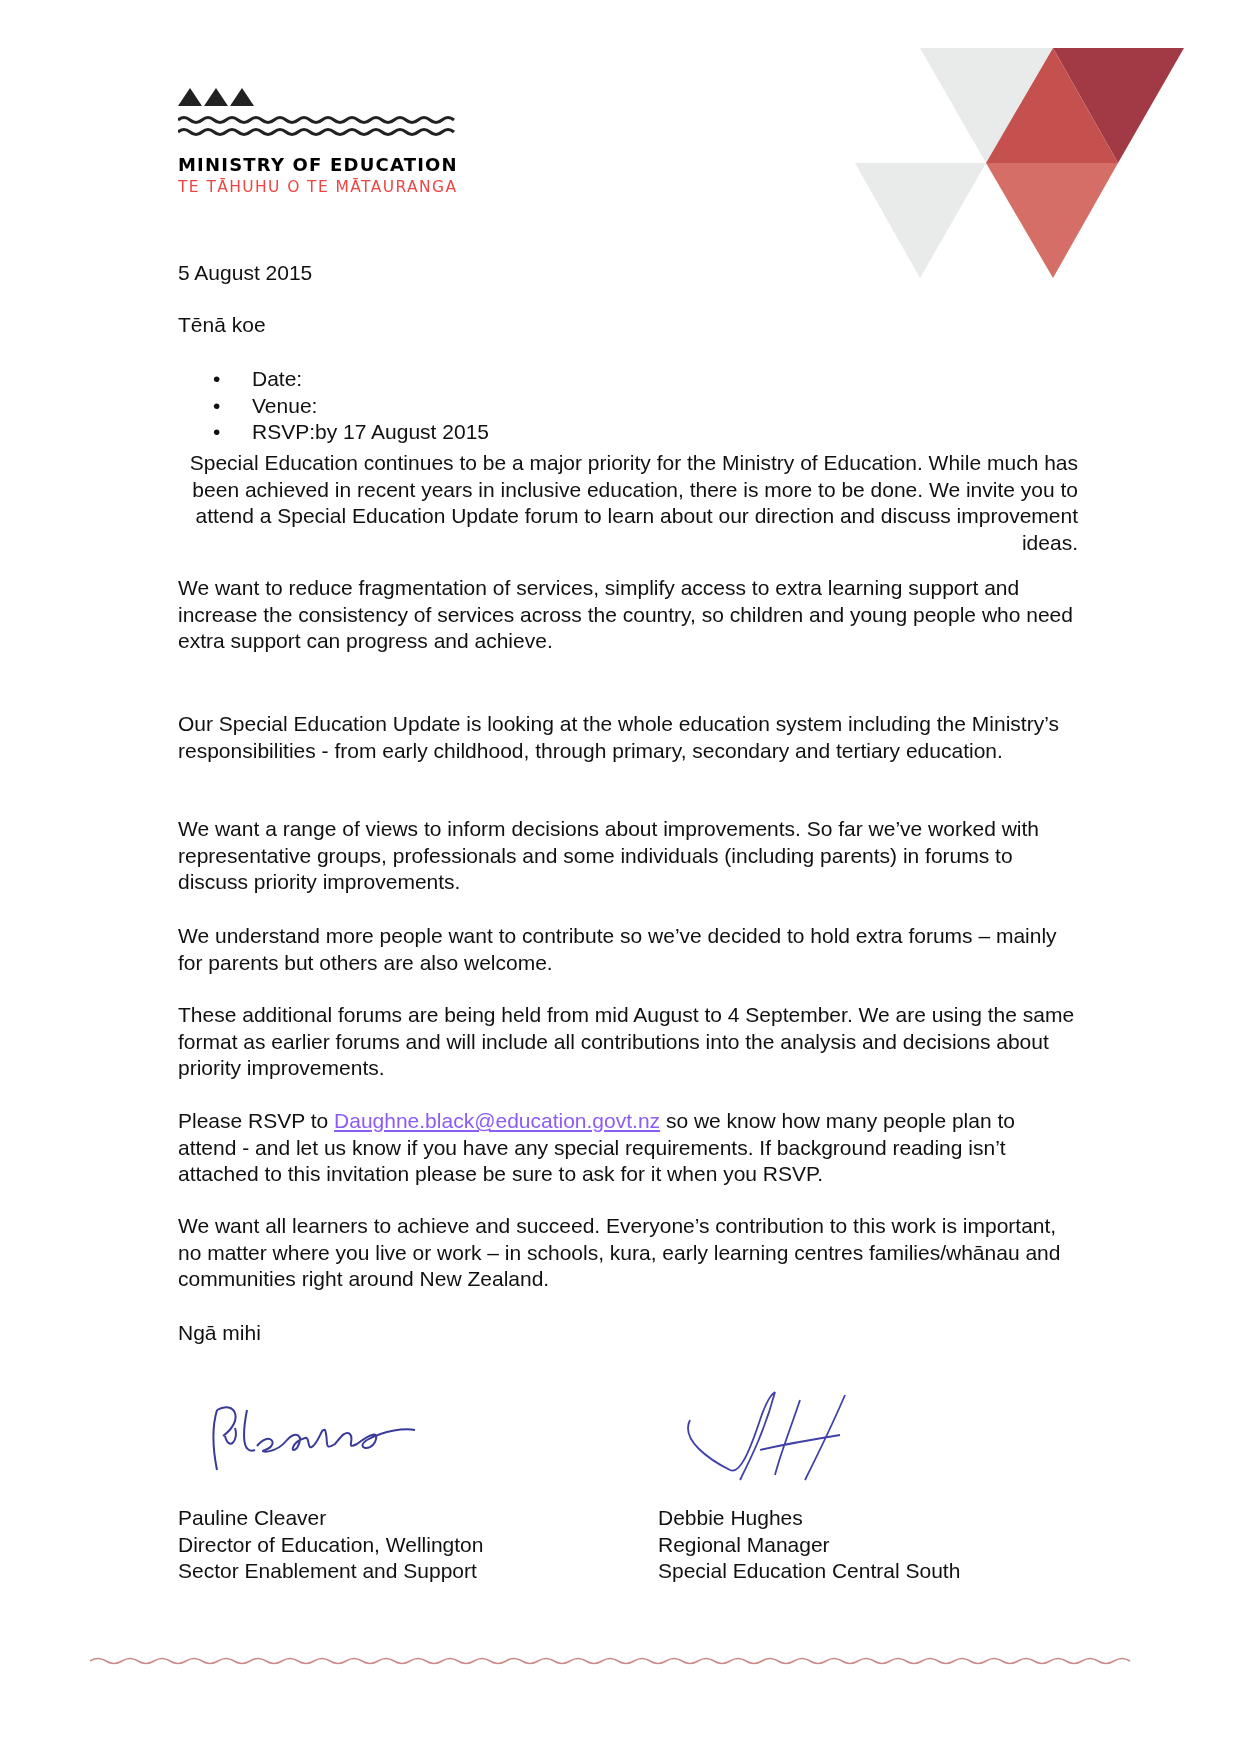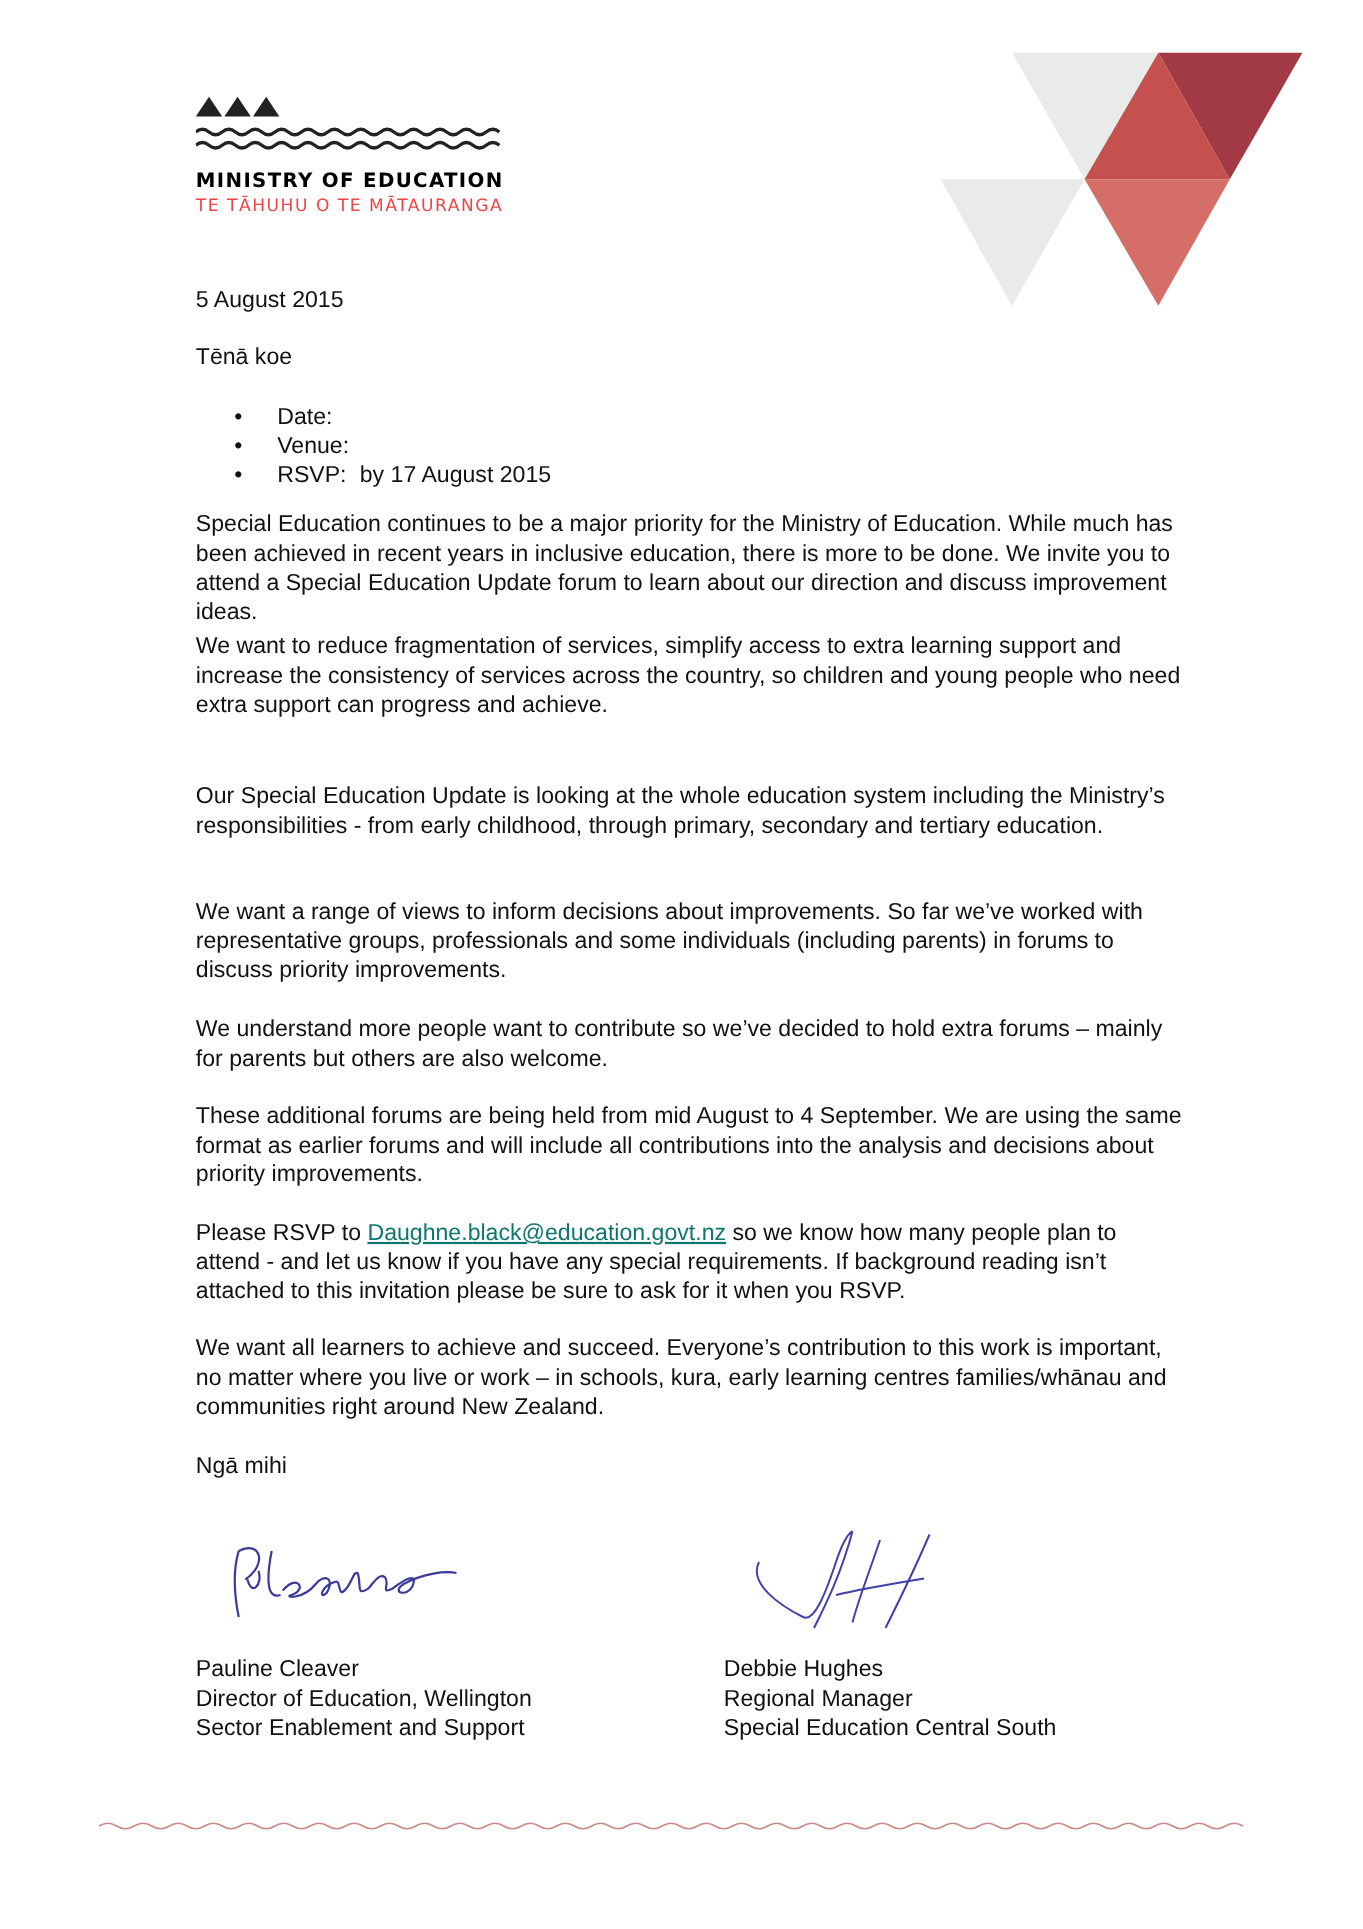--- a/index.html
+++ b/index.html
@@ -13,21 +13,21 @@
               color: #ef4444; margin-top: 3px; white-space: nowrap; }
   .triangles { position: absolute; left: 855px; top: 45px; }
   .body-text { position: absolute; left: 178px; width: 900px; font-size: 21px; line-height: 26.5px; }
   p { margin: 0; }
   .date { top: 260px; }
   .greeting { top: 312px; }
   .bullets { position: absolute; left: 178px; top: 366px; font-size: 21px; line-height: 26.5px; }
   .bullet-row { display: flex; }
   .bullet-dot { width: 74px; padding-left: 35px; box-sizing: border-box; }
   .para { position: absolute; left: 178px; width: 900px; font-size: 21px; line-height: 26.5px; }
-  a.email { color: #0f766e; text-decoration: underline; }
+  a.email { color: #8b5cf6; text-decoration: underline; }
   .signoff { position: absolute; left: 178px; top: 1321px; font-size: 21px; }
   .sig { position: absolute; }
   .signer { position: absolute; font-size: 21px; line-height: 26.5px; }
   .footer-wave { position: absolute; left: 90px; top: 1652px; }
 </style>
 </head>
 <body>
 
 <div class="logo">
   <svg width="300" height="60" viewBox="0 0 300 60">
@@ -58,26 +58,26 @@
   <div class="bullet-row">
     <span class="bullet-dot">•</span>
     <span style="width:74px;display:inline-block;">Date:</span>
   </div>
   <div class="bullet-row">
     <span class="bullet-dot">•</span>
     <span style="margin-right:6px;">Venue:</span>
   </div>
   <div class="bullet-row">
     <span class="bullet-dot">•</span>
-    <span style="margin-right:12px;">RSVP:</span>
+    <span style="">RSVP:</span>
     <span>by 17 August 2015</span>
   </div>
 </div>
 
-<p class="para" style="top:464px;">Special Education continues to be a major priority for the Ministry of Education.  While much has been achieved in recent years in inclusive education, there is more to be done. We invite you to attend a Special Education Update forum to learn about our direction and discuss improvement ideas.</p>
+<p class="para" style="top:450px;text-align:right;">Special Education continues to be a major priority for the Ministry of Education.  While much has been achieved in recent years in inclusive education, there is more to be done. We invite you to attend a Special Education Update forum to learn about our direction and discuss improvement ideas.</p>
 <p class="para" style="top:575px;">We want to reduce fragmentation of services, simplify access to extra learning support and increase the consistency of services across the country, so children and young people who need extra support can progress and achieve.</p>
 <p class="para" style="top:711px;">Our Special Education Update is looking at the whole education system including the Ministry’s responsibilities - from early childhood, through primary, secondary and tertiary education.</p>
 <p class="para" style="top:816px;">We want a range of views to inform decisions about improvements.  So far we’ve worked with representative groups, professionals and some individuals (including parents) in forums to discuss priority improvements.</p>
 <p class="para" style="top:923px;">We understand more people want to contribute so we’ve decided to hold extra forums – mainly for parents but others are also welcome.</p>
 <p class="para" style="top:1002px;">These additional forums are being held from mid August to 4 September. We are using the same format as earlier forums and will include all contributions into the analysis and decisions about priority improvements.</p>
 
 <p class="para" style="top:1108px;"><span>Please RSVP to </span><a class="email">Daughne.black@education.govt.nz</a><span> so we know how many people plan to attend - and let us know if you have any special requirements. If background reading isn’t attached to this invitation please be sure to ask for it when you RSVP.</span></p>
 
 <p class="para" style="top:1213px;">We want all learners to achieve and succeed. Everyone’s contribution to this work is important, no matter where you live or work – in schools, kura, early learning centres families/whānau and communities right around New Zealand.</p>
 

